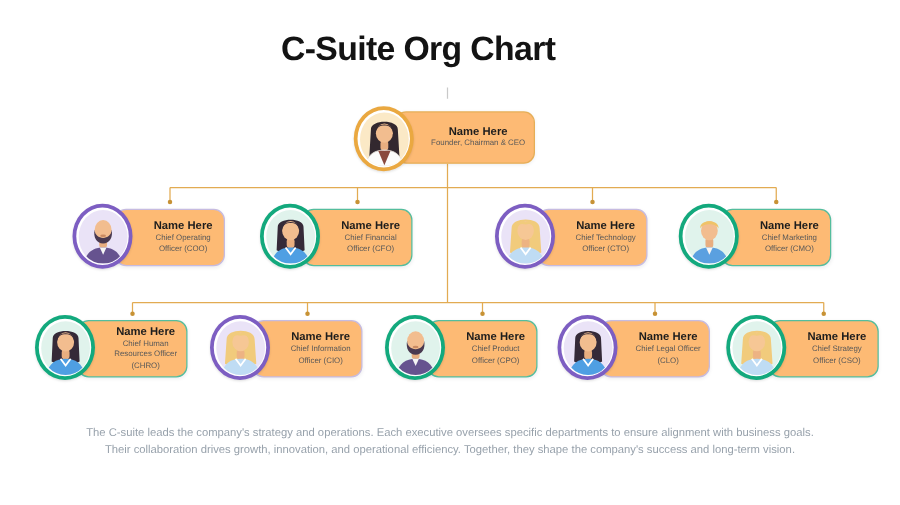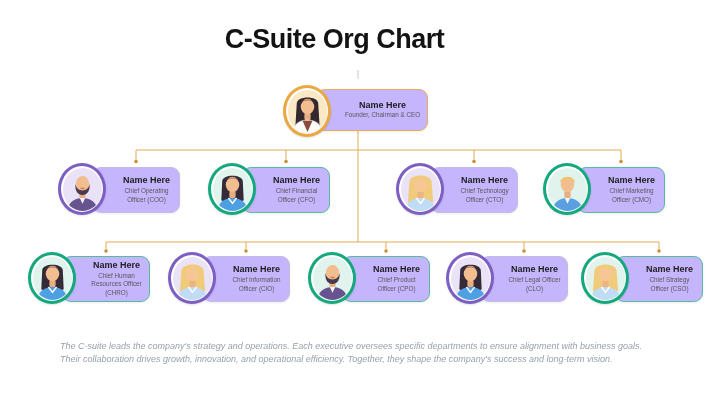--- a/index.html
+++ b/index.html
@@ -8,21 +8,21 @@
     background:#ffffff;font-family:"Liberation Sans",sans-serif;
   }
   .page-title{
     position:absolute;top:24px;left:0;width:669px;margin:0;
     text-align:center;font-size:27px;font-weight:bold;color:#131313;
     letter-spacing:-0.5px;
   }
   .connectors{position:absolute;left:0;top:0;z-index:0;}
   .node{position:absolute;left:0;top:0;width:0;height:0;z-index:1;}
   .card{
-    position:absolute;background:#c4b5fd;border:1.2px solid #ccc;border-radius:9px;
+    position:absolute;background:#fdba74;border:1.2px solid #ccc;border-radius:9px;
     box-shadow:0 1px 3px rgba(40,40,60,.08);
     display:flex;flex-direction:column;justify-content:center;
     text-align:center;box-sizing:border-box;
     padding:3px 5px 3px 26px;
   }
   .card-gold{border-color:#E6AE57;}
   .card-purple{border-color:#C6BBE0;}
   .card-green{border-color:#54BD9D;}
   .node-name{font-size:9px;font-weight:bold;color:#1d1d1d;margin-bottom:1.5px;}
   .node-role{font-size:6.3px;color:#585858;line-height:1.4;}
@@ -32,21 +32,21 @@
     background:#fff;padding:1.5px;border:3.5px solid #999;
     box-shadow:0 1px 2px rgba(0,0,0,.12);
   }
   .avatar .inner{width:100%;height:100%;border-radius:50%;overflow:hidden;}
   .avatar .inner svg{display:block;width:100%;height:100%;}
   .ring-gold{border-color:#EAA840;}   .tint-gold .inner{background:#FBE9C6;}
   .ring-purple{border-color:#7D5EC2;} .tint-purple .inner{background:#EAE3F7;}
   .ring-green{border-color:#13A97D;}  .tint-green .inner{background:#E0F3EC;}
   .footer-note{
     position:absolute;top:331px;left:60px;width:600px;
-    text-align:left;font-style:italic;font-size:9px;line-height:13px;
+    text-align:center;font-size:9px;line-height:13px;
     color:#97A1AB;
   }
 </style>
 </head>
 <body>
 
 <svg width="0" height="0" style="position:absolute" aria-hidden="true">
   <defs>
     <symbol id="av-woman" viewBox="0 0 44 48">
       <path d="M10.5 15 C10.5 6.5 33.5 6.5 33.5 15 L34.5 36 C28 40 16 40 9.5 36 Z" fill="#352A38"></path>

